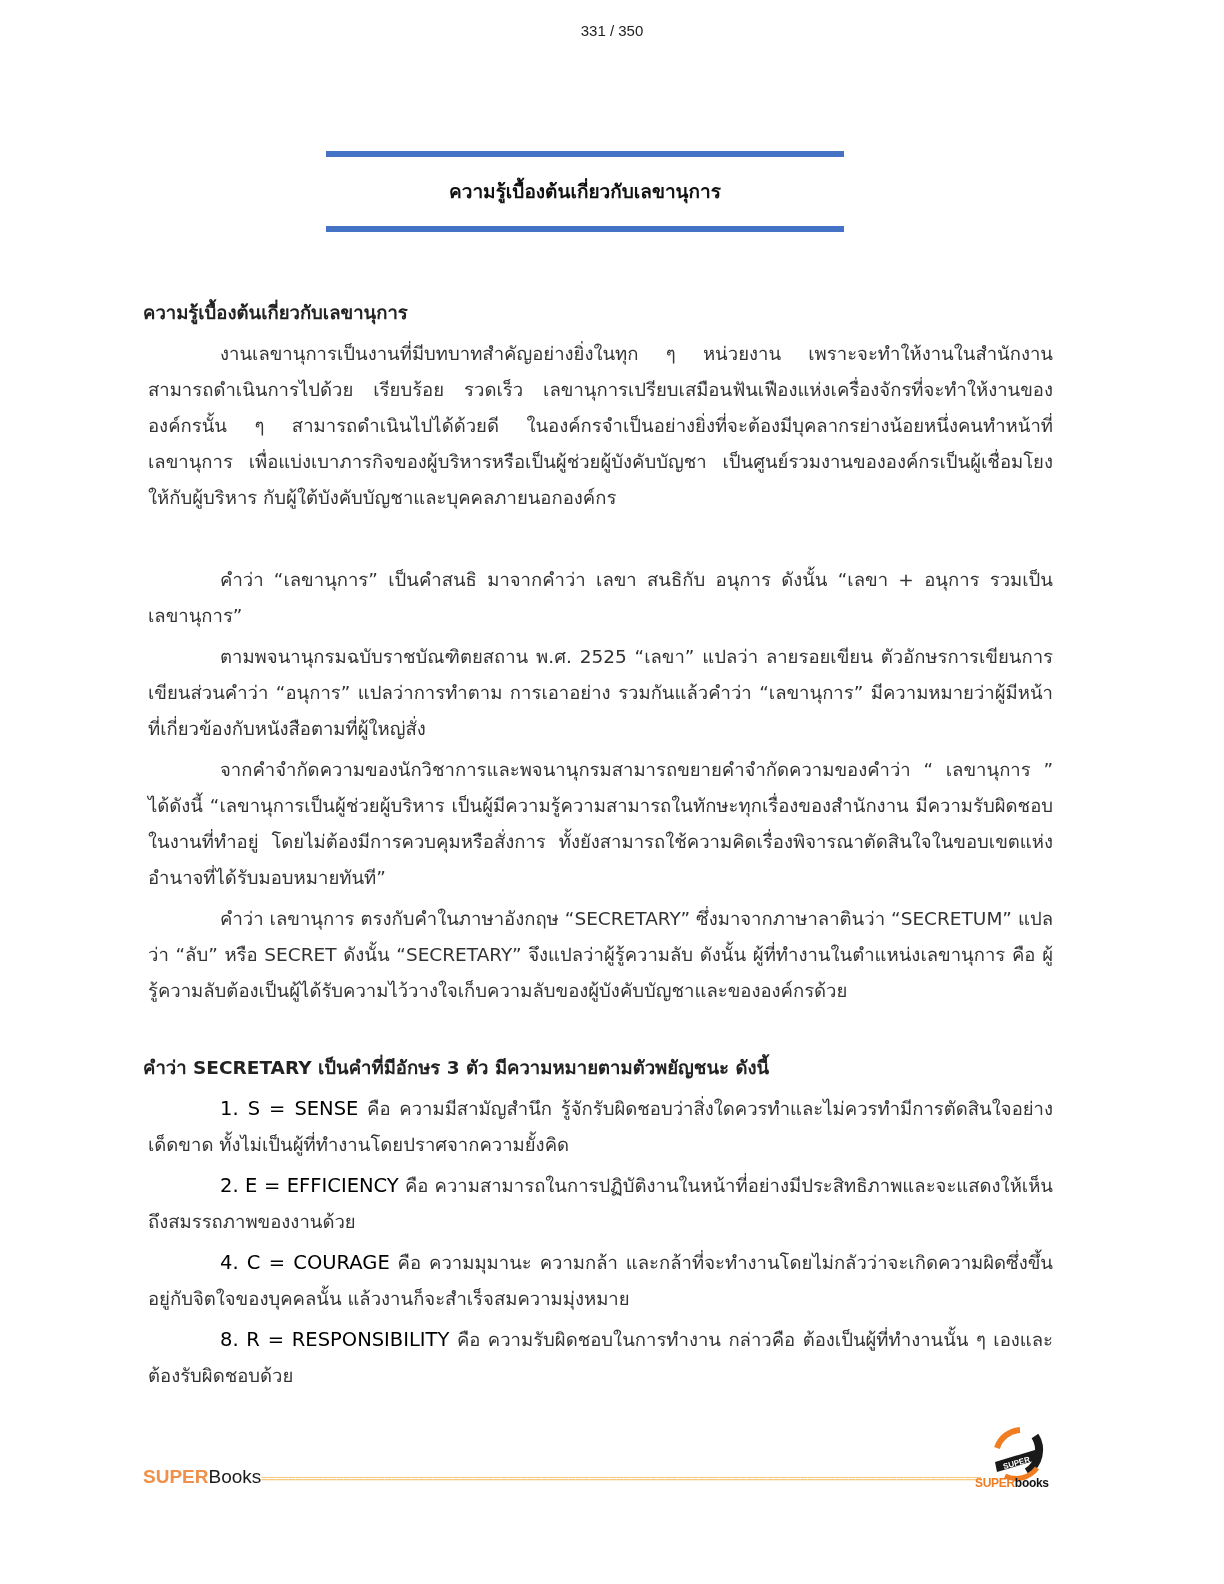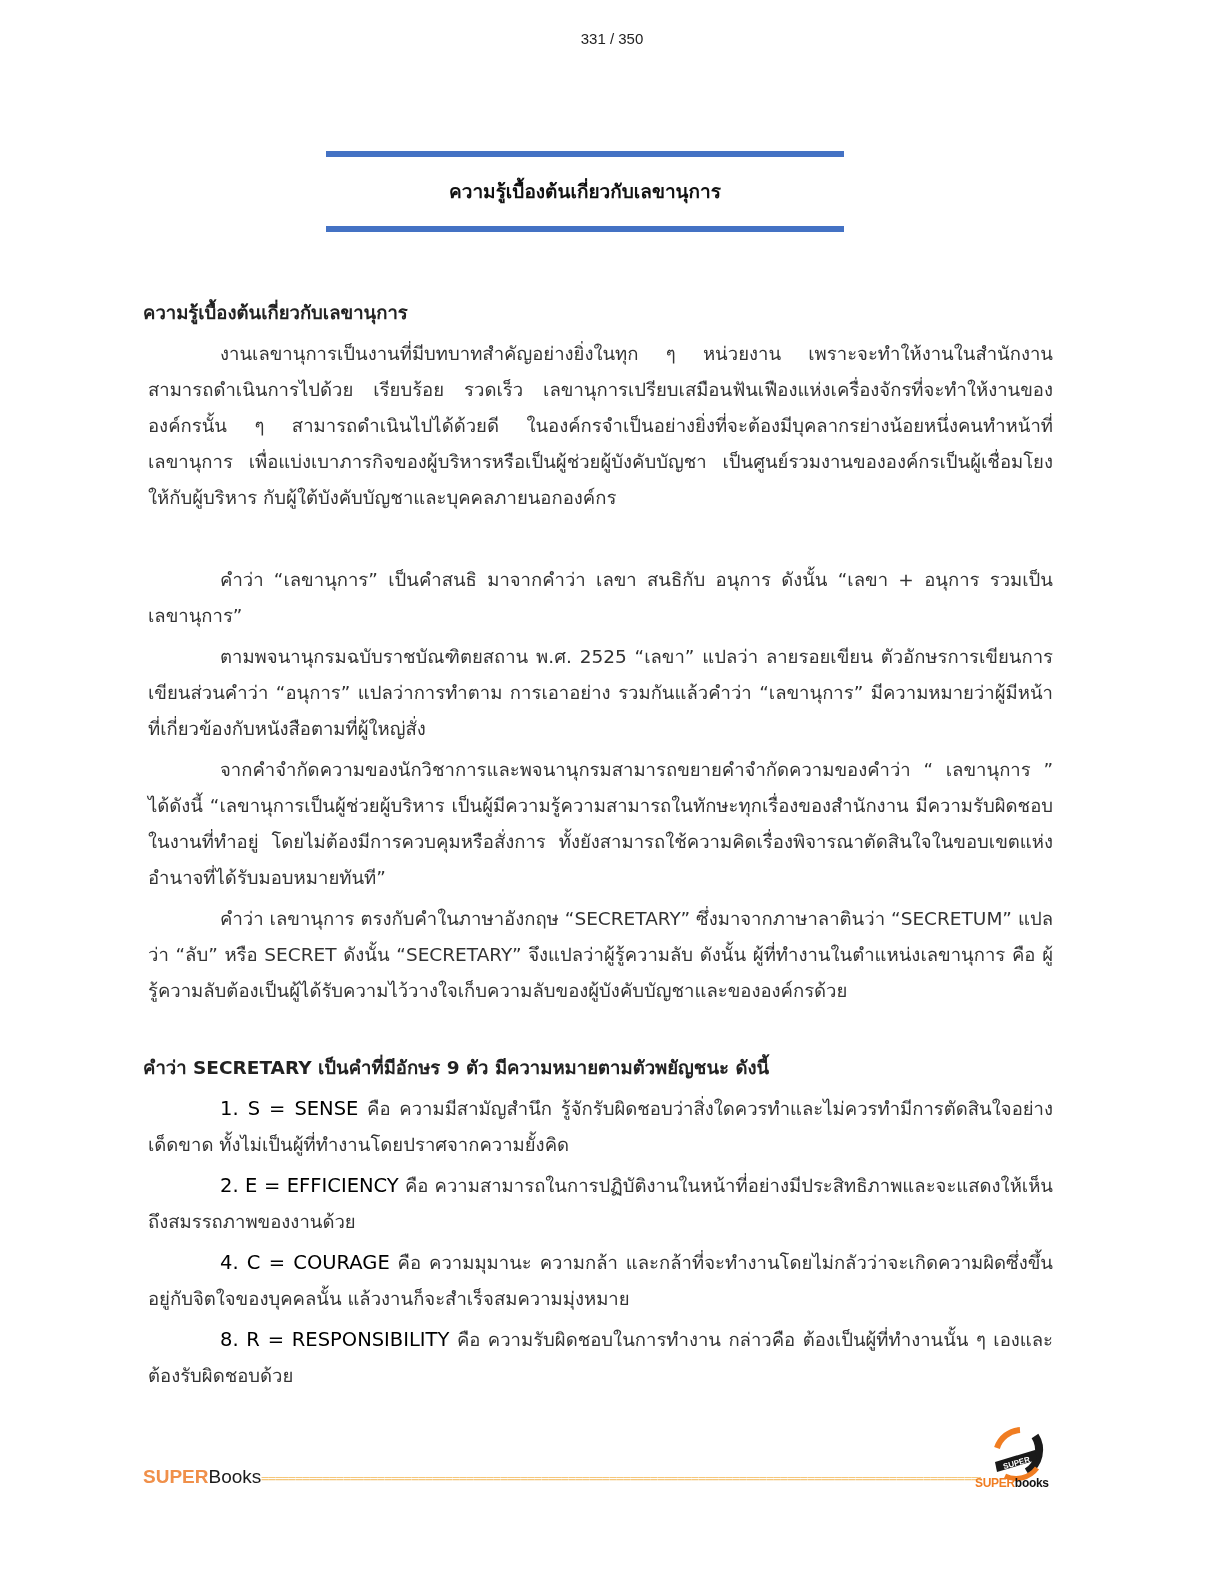--- a/index.html
+++ b/index.html
@@ -1,18 +1,18 @@
 <!DOCTYPE html>
 <html><head>
 <meta charset="utf-8">
 <style>
   html, body { margin: 0; padding: 0; background: #ffffff; }
   body { width: 1224px; height: 1584px; position: relative; overflow: hidden;
          font-family: "DejaVu Sans", "Liberation Sans", sans-serif; color: #222; }
-  .page-number { position: absolute; top: 30px; left: 0; width: 1224px; text-align: center;
+  .page-number { position: absolute; top: 22px; left: 0; width: 1224px; text-align: center;
          font-family: "Liberation Sans", sans-serif; font-size: 15px; color: #222; }
   .title-box { position: absolute; left: 326px; top: 151px; width: 518px; height: 82px; }
   .title-bar { position: absolute; left: 0; width: 518px; height: 6px; background: #4472c4; }
   .title-bar.top { top: 0; }
   .title-bar.bottom { top: 75px; }
   .title-text { position: absolute; top: 25px; left: 0; width: 518px; text-align: center;
          font-size: 19px; font-weight: bold; color: #111; }
   .content { position: absolute; left: 143px; top: 295px; width: 915px; }
   .heading { font-size: 18.5px; font-weight: bold; color: #222; line-height: 36px; margin: 0; }
   .para { font-size: 18.5px; line-height: 36px; margin: 5px; color: #333; text-indent: 72px;
@@ -50,21 +50,21 @@
 
   <div class="gap"></div>
 
   <p class="para">คำว่า “เลขานุการ” เป็นคำสนธิ มาจากคำว่า เลขา สนธิกับ อนุการ ดังนั้น “เลขา + อนุการ รวมเป็นเลขานุการ”</p>
   <p class="para">ตามพจนานุกรมฉบับราชบัณฑิตยสถาน พ.ศ. 2525 “เลขา” แปลว่า ลายรอยเขียน ตัวอักษรการเขียนการเขียนส่วนคำว่า “อนุการ” แปลว่าการทำตาม การเอาอย่าง รวมกันแล้วคำว่า “เลขานุการ” มีความหมายว่าผู้มีหน้าที่เกี่ยวข้องกับหนังสือตามที่ผู้ใหญ่สั่ง</p>
   <p class="para">จากคำจำกัดความของนักวิชาการและพจนานุกรมสามารถขยายคำจำกัดความของคำว่า “ เลขานุการ ” ได้ดังนี้ “เลขานุการเป็นผู้ช่วยผู้บริหาร เป็นผู้มีความรู้ความสามารถในทักษะทุกเรื่องของสำนักงาน มีความรับผิดชอบในงานที่ทำอยู่ โดยไม่ต้องมีการควบคุมหรือสั่งการ ทั้งยังสามารถใช้ความคิดเรื่องพิจารณาตัดสินใจในขอบเขตแห่งอำนาจที่ได้รับมอบหมายทันที”</p>
   <p class="para">คำว่า เลขานุการ ตรงกับคำในภาษาอังกฤษ “SECRETARY” ซึ่งมาจากภาษาลาตินว่า “SECRETUM” แปลว่า “ลับ” หรือ SECRET ดังนั้น “SECRETARY” จึงแปลว่าผู้รู้ความลับ ดังนั้น ผู้ที่ทำงานในตำแหน่งเลขานุการ คือ ผู้รู้ความลับต้องเป็นผู้ได้รับความไว้วางใจเก็บความลับของผู้บังคับบัญชาและขององค์กรด้วย</p>
 
   <div class="gap"></div>
 
-  <h2 class="heading">คำว่า SECRETARY เป็นคำที่มีอักษร 9 ตัว มีความหมายตามตัวพยัญชนะ ดังนี้</h2>
+  <h2 class="heading">คำว่า SECRETARY เป็นคำที่มีอักษร 3 ตัว มีความหมายตามตัวพยัญชนะ ดังนี้</h2>
   <p class="para"><span class="item-key">1. S = SENSE</span><span> คือ ความมีสามัญสำนึก รู้จักรับผิดชอบว่าสิ่งใดควรทำและไม่ควรทำมีการตัดสินใจอย่างเด็ดขาด ทั้งไม่เป็นผู้ที่ทำงานโดยปราศจากความยั้งคิด</span></p>
   <p class="para"><span class="item-key">2. E = EFFICIENCY</span><span> คือ ความสามารถในการปฏิบัติงานในหน้าที่อย่างมีประสิทธิภาพและจะแสดงให้เห็นถึงสมรรถภาพของงานด้วย</span></p>
   <p class="para"><span class="item-key">4. C = COURAGE</span><span> คือ ความมุมานะ ความกล้า และกล้าที่จะทำงานโดยไม่กลัวว่าจะเกิดความผิดซึ่งขึ้นอยู่กับจิตใจของบุคคลนั้น แล้วงานก็จะสำเร็จสมความมุ่งหมาย</span></p>
   <p class="para"><span class="item-key">8. R = RESPONSIBILITY</span><span> คือ ความรับผิดชอบในการทำงาน กล่าวคือ ต้องเป็นผู้ที่ทำงานนั้น ๆ เองและต้องรับผิดชอบด้วย</span></p>
 </div>
 
 <div class="footer">
   <div class="footer-brand"><span class="brand-super">SUPER</span><span class="brand-books">Books</span></div>
   <div class="footer-rule">==========================================================================================================</div>
 </div>

